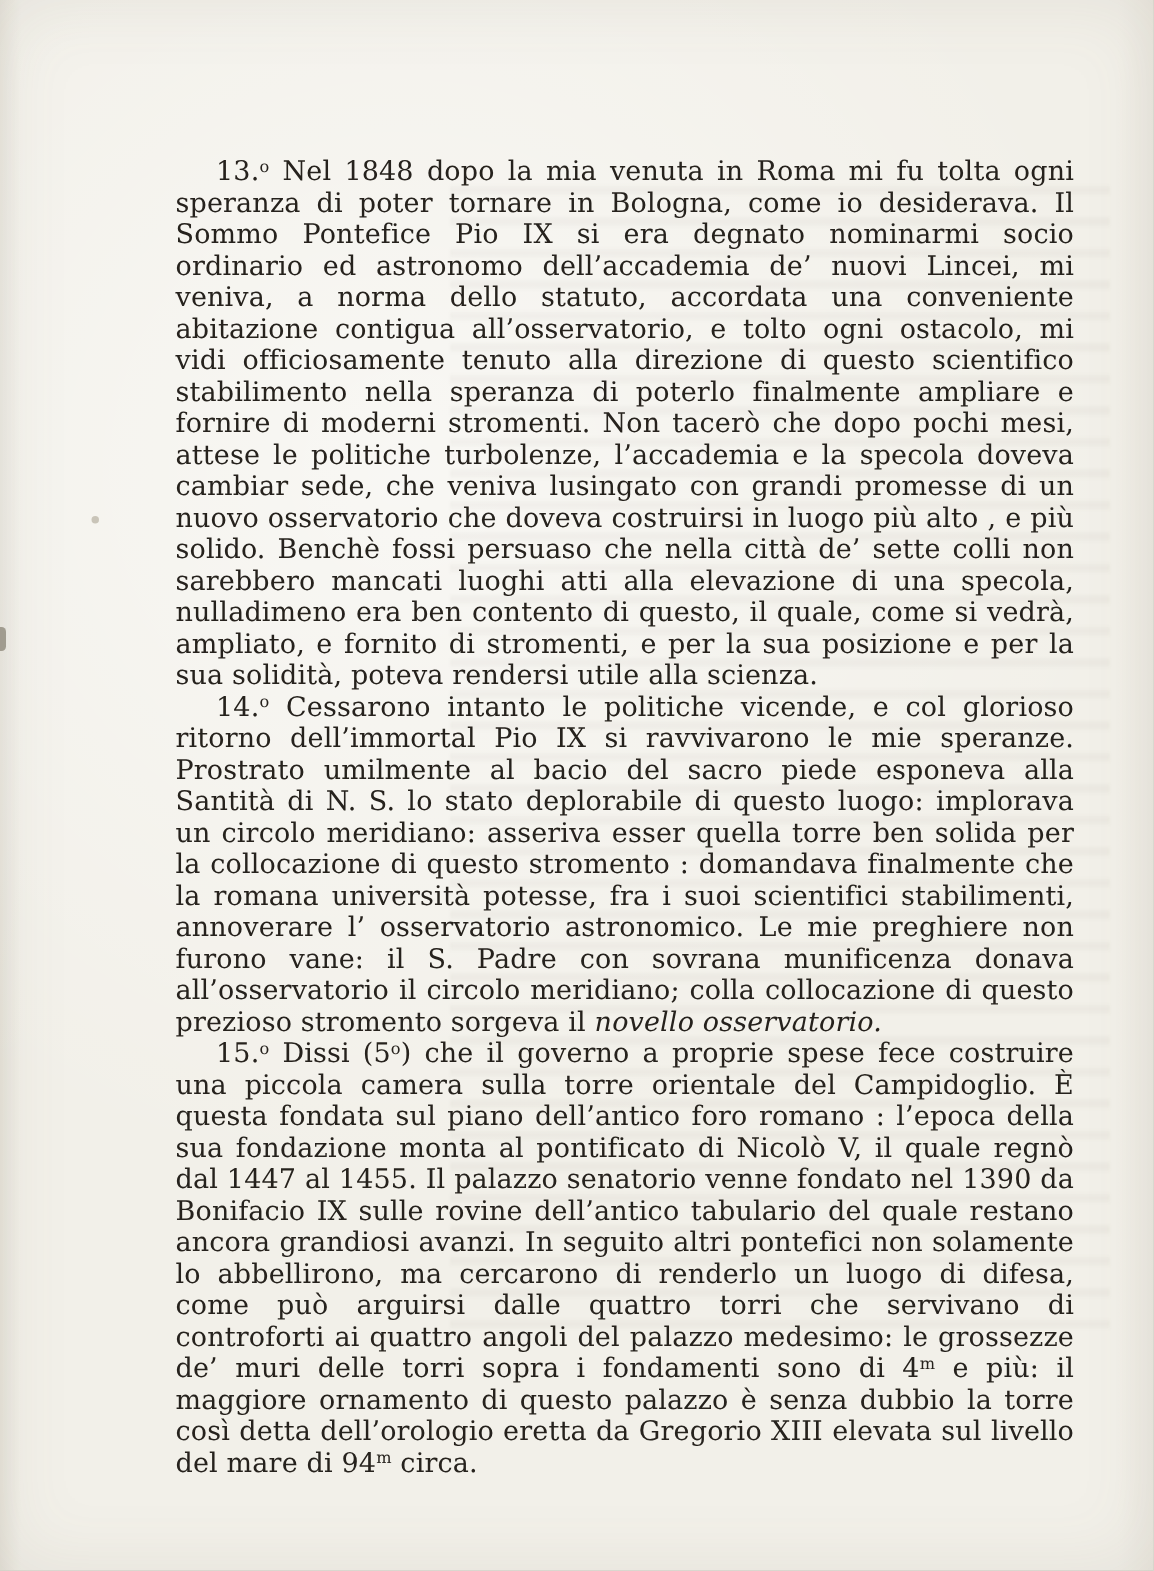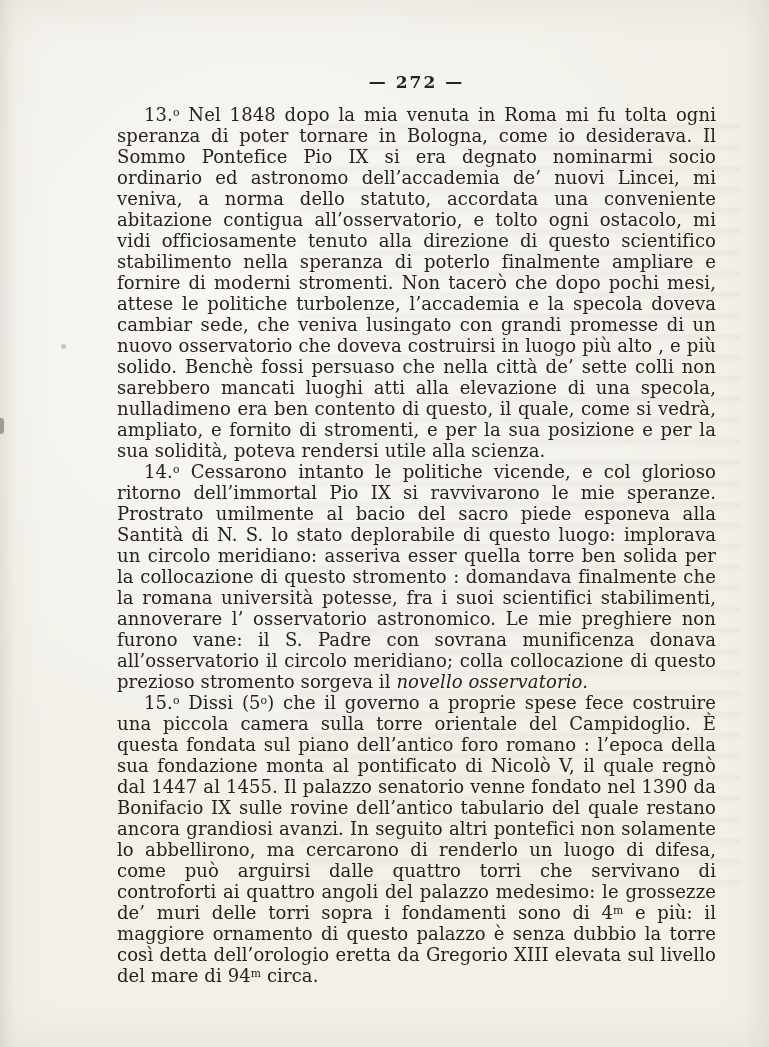--- a/index.html
+++ b/index.html
@@ -91,20 +91,19 @@
   }
 </style>
 </head>
 <body>
 
 <div class="scan-page" style="background-color: rgb(242, 240, 233);">
   <div class="bleed"></div>
   <div class="speck-1"></div>
   <div class="speck-2"></div>
 
-  <div class="page-number" style="color: rgb(38, 34, 29);">— 272 —</div>
 
   <div class="text-block" style="color: rgb(38, 34, 29);">
       <p><span>13.</span><sup class="seg-sup">o</sup><span> Nel 1848 dopo la mia venuta in Roma mi fu tolta ogni speranza di poter tornare in Bologna, come io desiderava. Il Sommo Pontefice Pio IX si era degnato nominarmi socio ordinario ed astronomo dell’accademia de’ nuovi Lincei, mi veniva, a norma dello statuto, accordata una conveniente abitazione contigua all’osservatorio, e tolto ogni ostacolo, mi vidi officiosamente tenuto alla direzione di questo scientifico stabilimento nella speranza di poterlo finalmente ampliare e fornire di moderni stromenti. Non tacerò che dopo pochi mesi, attese le politiche turbolenze, l’accademia e la specola doveva cambiar sede, che veniva lusingato con grandi promesse di un nuovo osservatorio che doveva costruirsi in luogo più alto , e più solido. Benchè fossi persuaso che nella città de’ sette colli non sarebbero mancati luoghi atti alla elevazione di una specola, nulladimeno era ben contento di questo, il quale, come si vedrà, ampliato, e fornito di stromenti, e per la sua posizione e per la sua solidità, poteva rendersi utile alla scienza.</span></p>
       <p><span>14.</span><sup class="seg-sup">o</sup><span> Cessarono intanto le politiche vicende, e col glorioso ritorno dell’immortal Pio IX si ravvivarono le mie speranze. Prostrato umilmente al bacio del sacro piede esponeva alla Santità di N. S. lo stato deplorabile di questo luogo: implorava un circolo meridiano: asseriva esser quella torre ben solida per la collocazione di questo stromento : domandava finalmente che la romana università potesse, fra i suoi scientifici stabilimenti, annoverare l’ osservatorio astronomico. Le mie preghiere non furono vane: il S. Padre con sovrana munificenza donava all’osservatorio il circolo meridiano; colla collocazione di questo prezioso stromento sorgeva il </span><i class="seg-italic">novello osservatorio.</i></p>
       <p><span>15.</span><sup class="seg-sup">o</sup><span> Dissi (5</span><sup class="seg-sup">o</sup><span>) che il governo a proprie spese fece costruire una piccola camera sulla torre orientale del Campidoglio. È questa fondata sul piano dell’antico foro romano : l’epoca della sua fondazione monta al pontificato di Nicolò V, il quale regnò dal 1447 al 1455. Il palazzo senatorio venne fondato nel 1390 da Bonifacio IX sulle rovine dell’antico tabulario del quale restano ancora grandiosi avanzi. In seguito altri pontefici non solamente lo abbellirono, ma cercarono di renderlo un luogo di difesa, come può arguirsi dalle quattro torri che servivano di controforti ai quattro angoli del palazzo medesimo: le grossezze de’ muri delle torri sopra i fondamenti sono di 4</span><sup class="seg-sup">m</sup><span> e più: il maggiore ornamento di questo palazzo è senza dubbio la torre così detta dell’orologio eretta da Gregorio XIII elevata sul livello del mare di 94</span><sup class="seg-sup">m</sup><span> circa.</span></p>
     </div>
 </div>
 
 </body></html>

